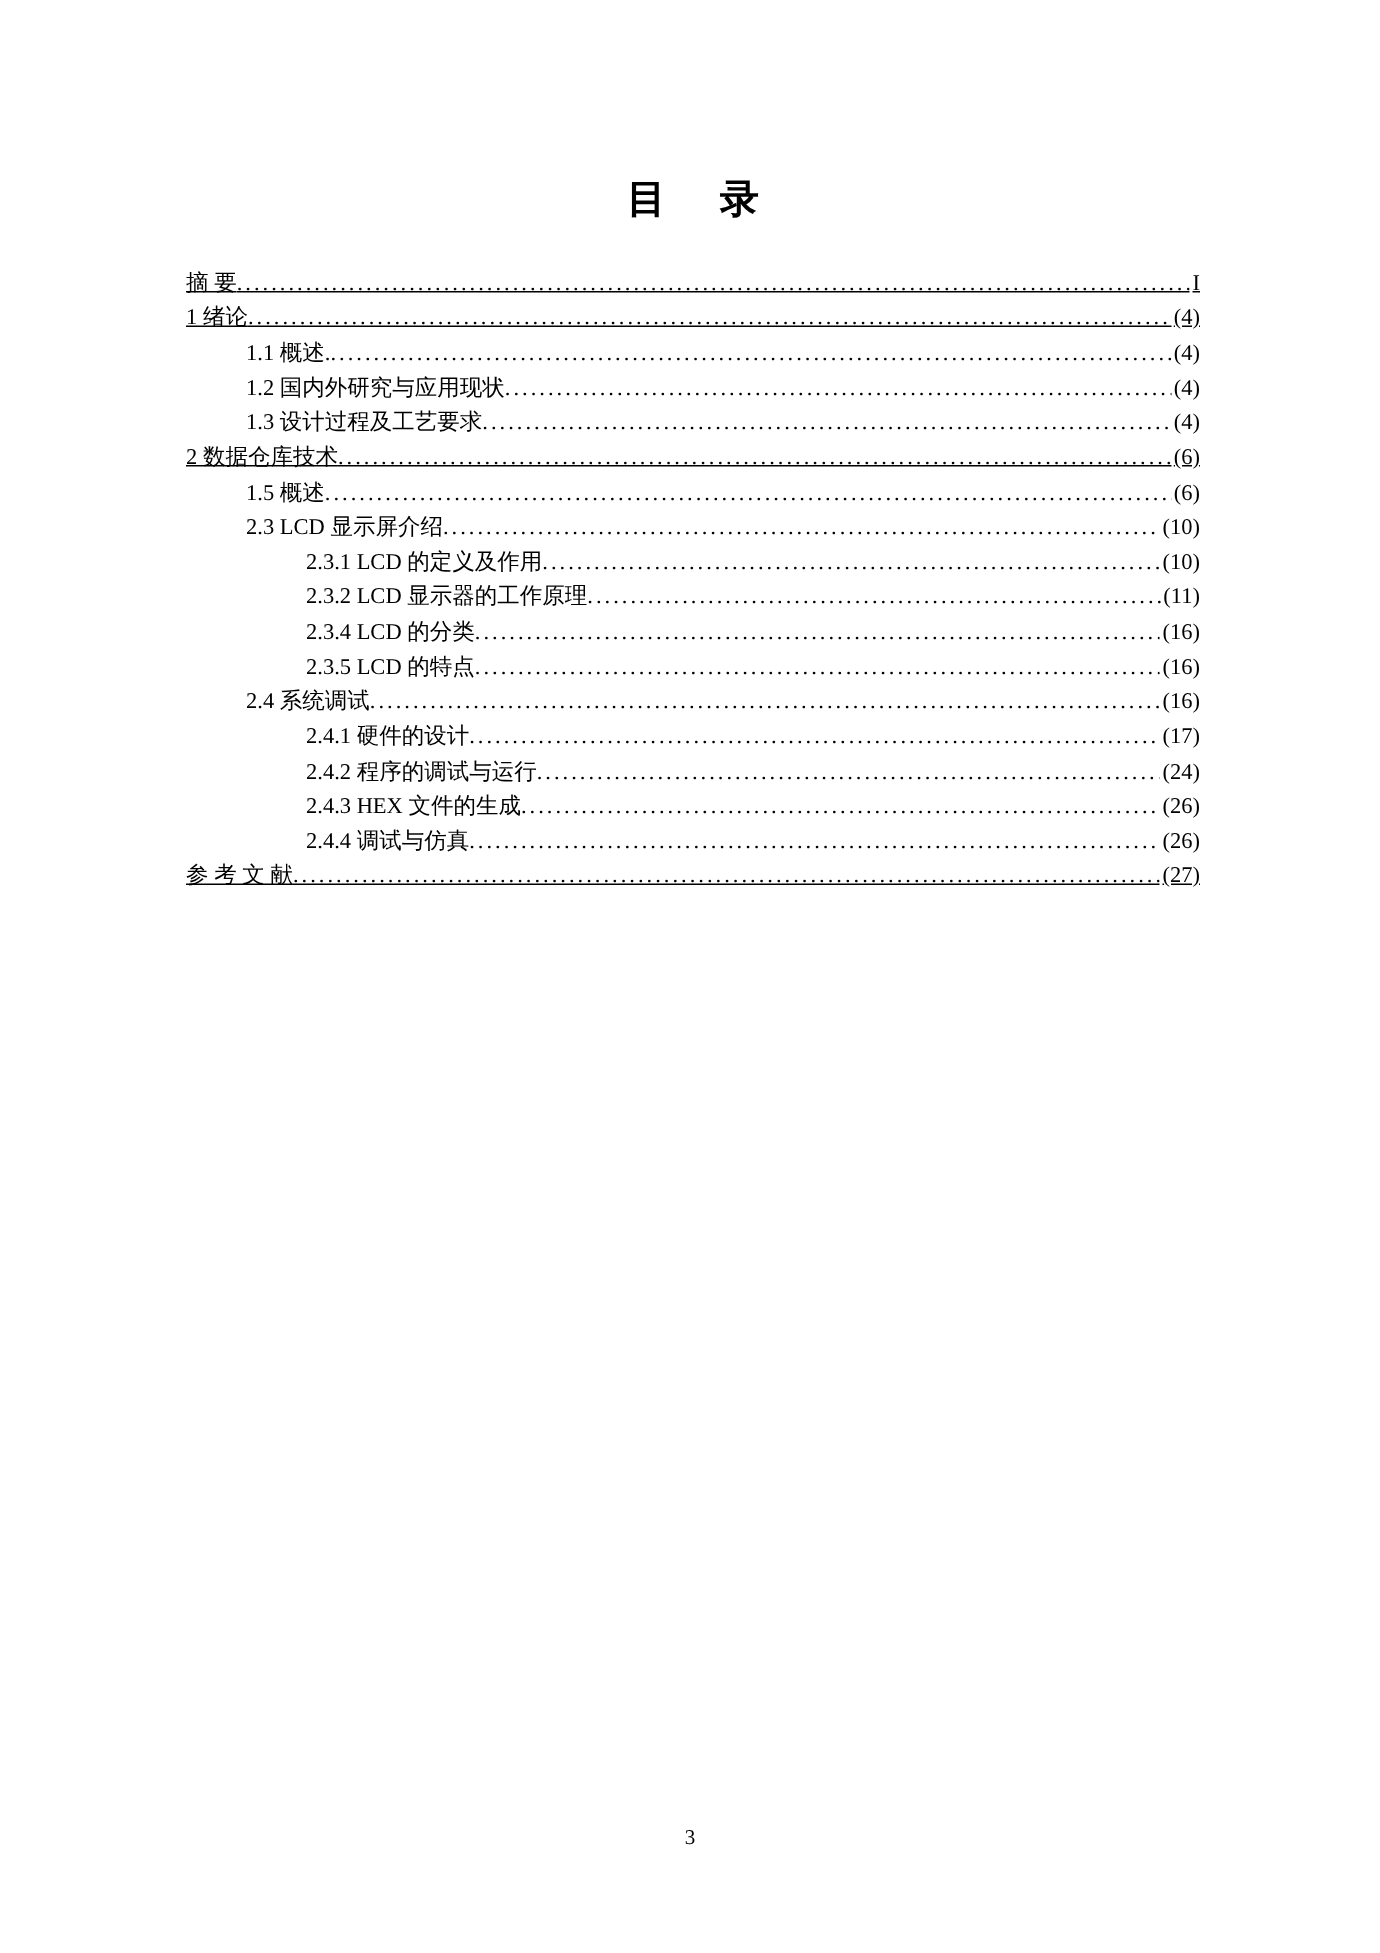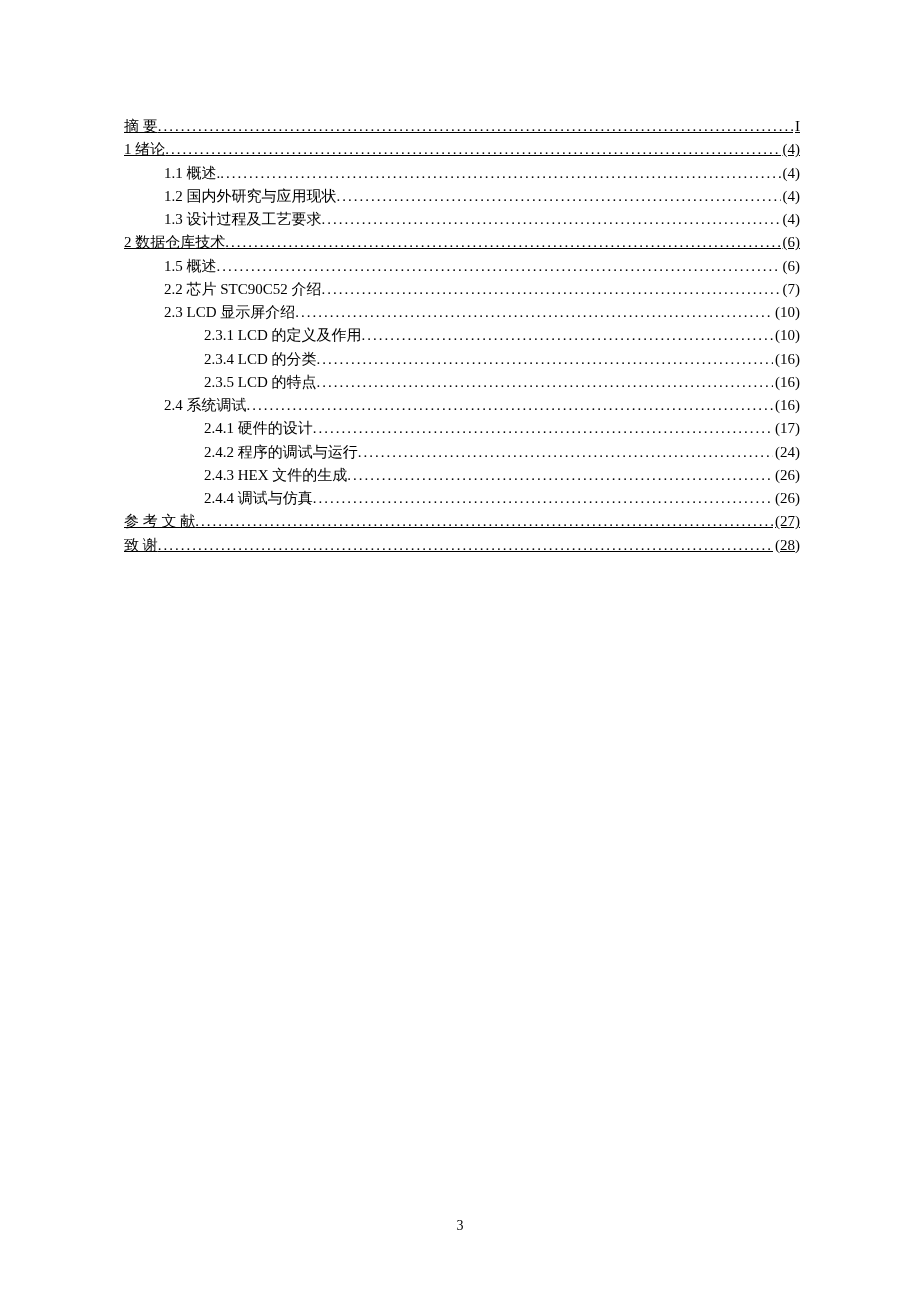--- a/index.html
+++ b/index.html
@@ -59,20 +59,21 @@
       width: 100%;
       text-align: center;
       font-size: 14px;
       font-family: "Times New Roman", serif;
     }
   </style>
 </head>
 <body>
 
 <div class="page">
+  <div class="title">目录</div>
   <div class="toc" id="toc-container">
       <div class="toc-entry level-0">
         <span class="toc-label">摘   要</span>
         <span class="toc-dots"></span>
         <span class="toc-page">I</span>
       </div>
       <div class="toc-entry level-0">
         <span class="toc-label">1 绪论</span>
         <span class="toc-dots"></span>
         <span class="toc-page">(4)</span>
@@ -96,33 +97,33 @@
         <span class="toc-label">2 数据仓库技术</span>
         <span class="toc-dots"></span>
         <span class="toc-page">(6)</span>
       </div>
       <div class="toc-entry level-1">
         <span class="toc-label">1.5 概述 </span>
         <span class="toc-dots"></span>
         <span class="toc-page">(6)</span>
       </div>
       <div class="toc-entry level-1">
-        <span class="toc-label">2.2 芯片 STC90C52 介绍</span>
-        <span class="toc-dots"></span>
-        <span class="toc-page">(7)</span>
-      </div>
-      <div class="toc-entry level-1">
         <span class="toc-label">2.3 LCD 显示屏介绍</span>
         <span class="toc-dots"></span>
         <span class="toc-page">(10)</span>
       </div>
       <div class="toc-entry level-2">
         <span class="toc-label">2.3.1 LCD 的定义及作用 </span>
         <span class="toc-dots"></span>
         <span class="toc-page">(10)</span>
+      </div>
+      <div class="toc-entry level-2">
+        <span class="toc-label">2.3.2  LCD 显示器的工作原理 </span>
+        <span class="toc-dots"></span>
+        <span class="toc-page">(11)</span>
       </div>
       <div class="toc-entry level-2">
         <span class="toc-label">2.3.4 LCD 的分类 </span>
         <span class="toc-dots"></span>
         <span class="toc-page">(16)</span>
       </div>
       <div class="toc-entry level-2">
         <span class="toc-label">2.3.5 LCD 的特点 </span>
         <span class="toc-dots"></span>
         <span class="toc-page">(16)</span>
@@ -150,21 +151,16 @@
       <div class="toc-entry level-2">
         <span class="toc-label">2.4.4 调试与仿真 </span>
         <span class="toc-dots"></span>
         <span class="toc-page">(26)</span>
       </div>
       <div class="toc-entry level-0">
         <span class="toc-label">参 考 文 献</span>
         <span class="toc-dots"></span>
         <span class="toc-page">(27)</span>
       </div>
-      <div class="toc-entry level-0">
-        <span class="toc-label">致   谢</span>
-        <span class="toc-dots"></span>
-        <span class="toc-page">(28)</span>
-      </div>
     </div>
 </div>
 
 <div class="page-number">3</div>
 
 </body></html>

